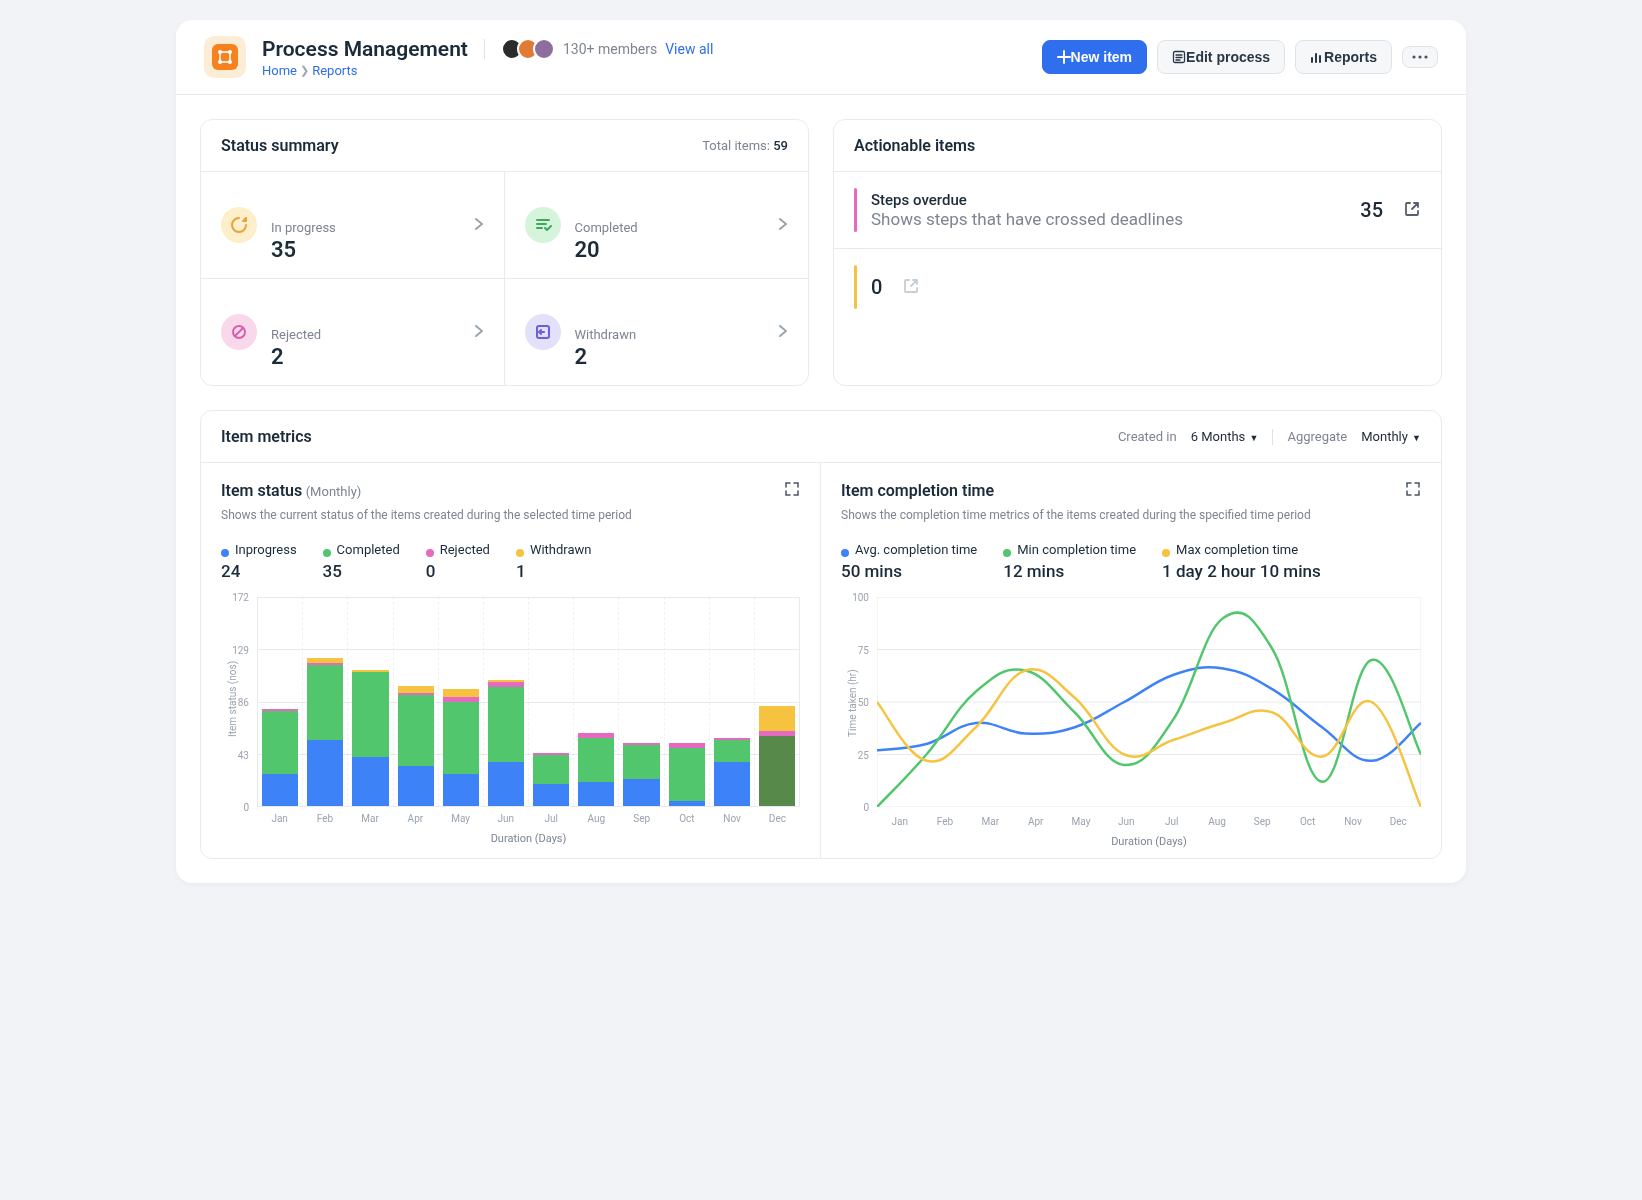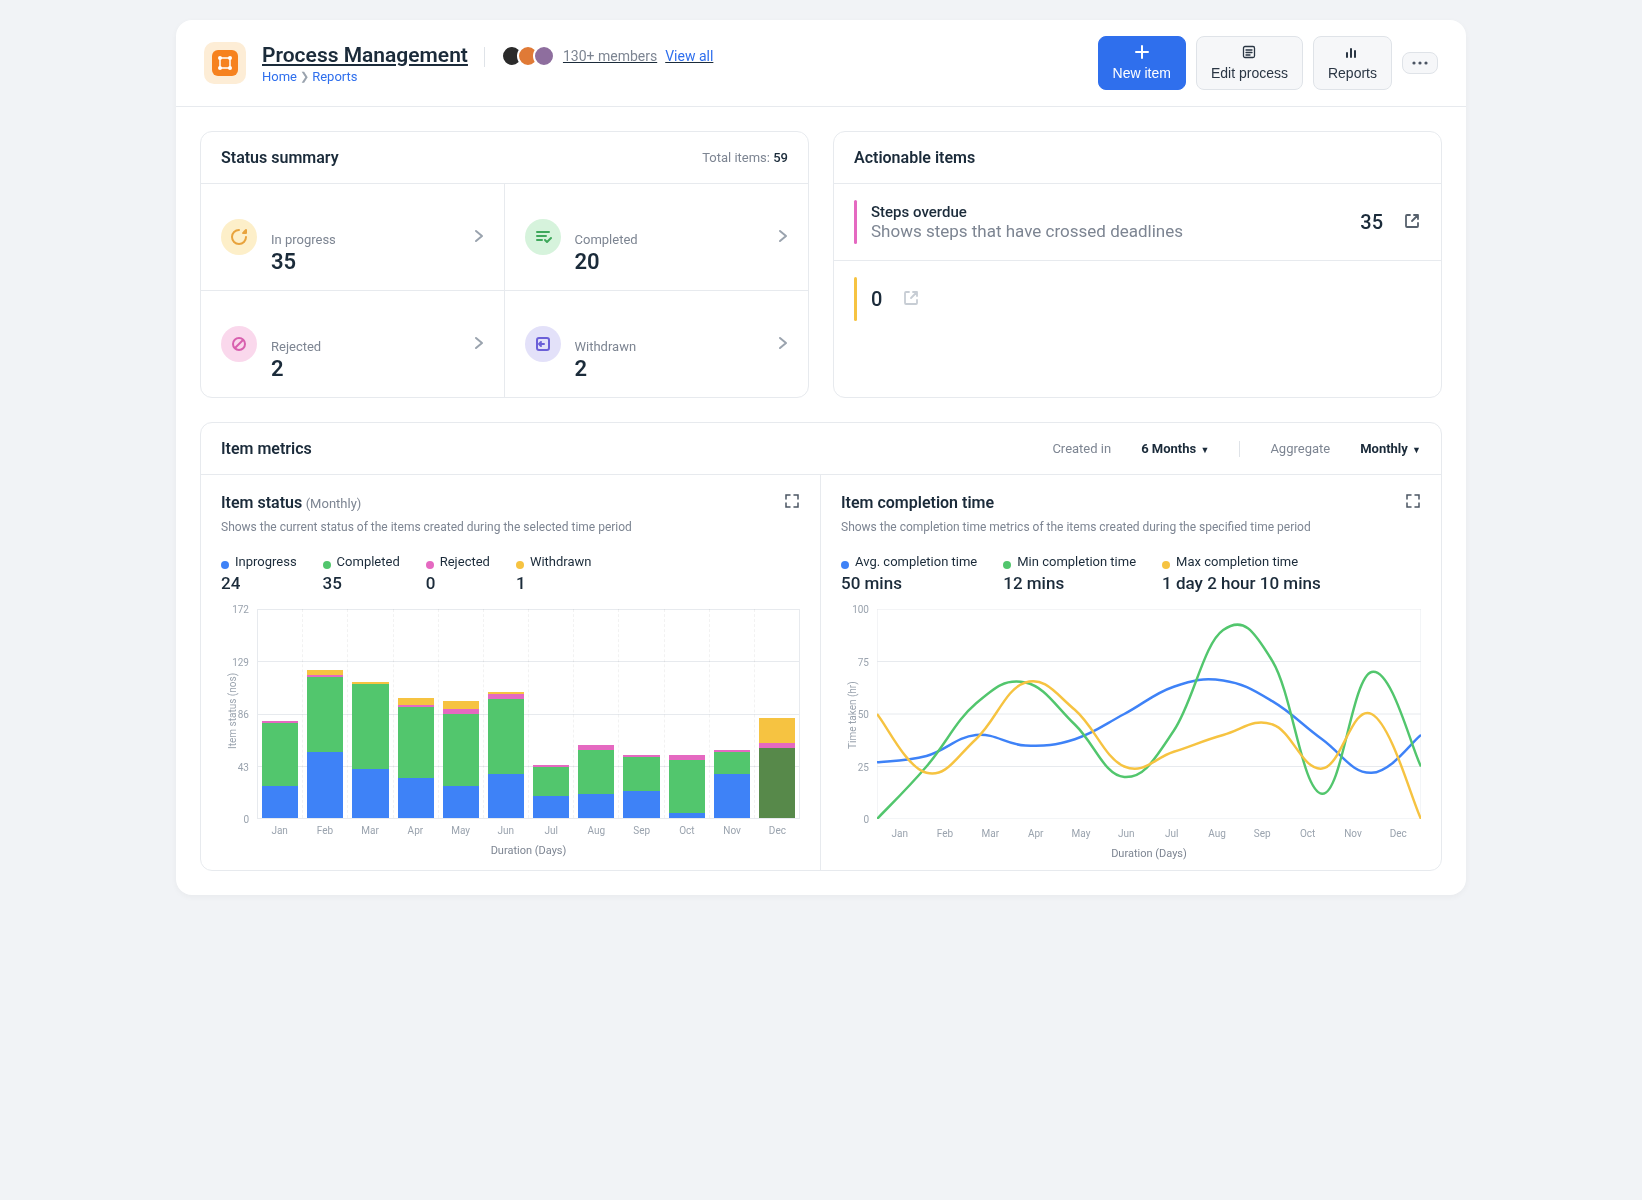--- a/index.html
+++ b/index.html
@@ -47,44 +47,44 @@
   .app-icon{
     width:42px;height:42px;border-radius:10px;
     background:#FDEDD6;
     display:flex;align-items:center;justify-content:center;
   }
   .app-icon-inner{
     width:26px;height:26px;border-radius:6px;background:#F6821F;
     display:flex;align-items:center;justify-content:center;
   }
   .title-block{display:flex;flex-direction:column;gap:2px;}
-  .title-row{display:flex;align-items:flex-end;gap:16px;text-decoration:underline;}
+  .title-row{display:flex;align-items:center;gap:16px;}
   .title-row h1{margin:0;font-size:21px;font-weight:600;}
   .divider-v{width:1px;height:20px;background:var(--gray-300);}
   .members{display:flex;align-items:center;gap:8px;color:var(--gray-text);}
   .avatars{display:flex;}
   .avatar{
     width:22px;height:22px;border-radius:50%;
     border:2px solid #fff;margin-left:-6px;
     display:flex;align-items:center;justify-content:center;
     font-size:9px;color:#fff;
   }
   .avatar:first-child{margin-left:0;}
   .link{color:var(--blue);cursor:pointer;}
   .breadcrumb{display:flex;align-items:center;gap:3px;font-size:13px;}
   .crumb{color:var(--blue);cursor:pointer;}
   .chev{color:var(--gray-text-light);font-size:11px;}
 
   .header-right{display:flex;align-items:center;gap:10px;}
   .btn{
-    display:flex;align-items:center;gap:6px;
+    display:flex;align-items:center;
     padding:8px 14px;border-radius:8px;
-    font-size:14px;font-weight:400;
+    font-size:14px;font-weight:700;
     border:1px solid var(--gray-300);background:var(--gray-100);
-    color:#2a3644;cursor:pointer;flex-direction:column;
+    color:#2a3644;cursor:pointer;
   }
   .btn-primary{background:var(--blue);border-color:var(--blue);color:#fff;}
   .btn-icon-only{padding:8px;width:36px;justify-content:center;}
 
   
   .body{padding:24px;display:flex;flex-direction:column;gap:24px;}
 
   .row{display:grid;grid-template-columns:1fr 1fr;gap:24px;}
 
   .card{
@@ -138,22 +138,22 @@
   .action-count{font-size:20px;font-weight:500;margin-right:6px;}
   .ext-icon{color:#56606c;cursor:pointer;}
   .ext-icon.muted{color:#c7cdd4;}
 
   
   .metrics-head{
     display:flex;align-items:center;justify-content:space-between;
     padding:16px 20px;
   }
   .metrics-head h2{margin:0;font-size:16px;font-weight:600;}
-  .filters{display:flex;align-items:center;gap:30px;font-size:13px;color:var(--gray-text);}
-  .filter-strong{color:#1b2b3a;font-weight:700;}
+  .filters{display:flex;align-items:center;gap:14px;font-size:13px;color:var(--gray-text);}
+  .filter-strong{color:#1b2b3a;font-weight:400;}
   .filter-sep{width:1px;height:16px;background:var(--gray-300);}
   .carets{font-size:9px;margin-left:2px;}
 
   .metrics-body{
     display:grid;grid-template-columns:1fr 1fr;
     border-top:1px solid var(--gray-200);
   }
   .chart-panel{padding:18px 20px 10px;}
   .chart-panel:first-child{border-right:1px solid var(--gray-200);}
   .chart-title-row{display:flex;align-items:center;justify-content:space-between;}

